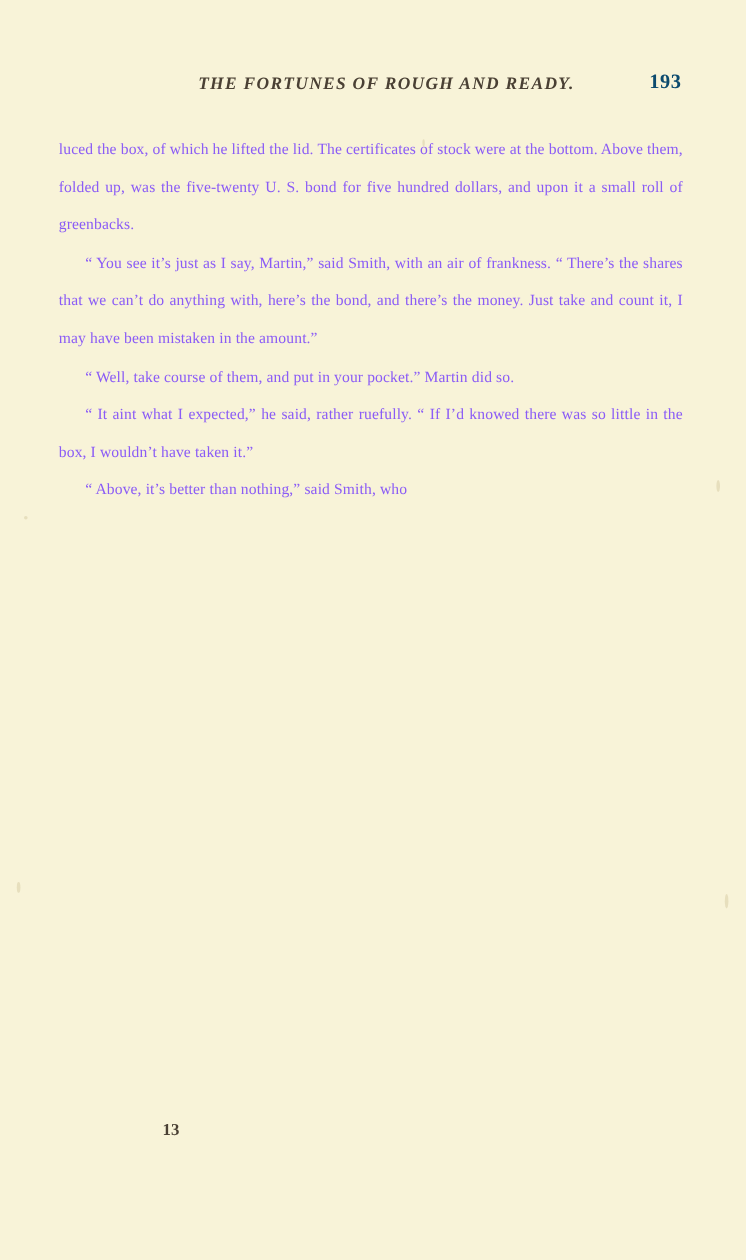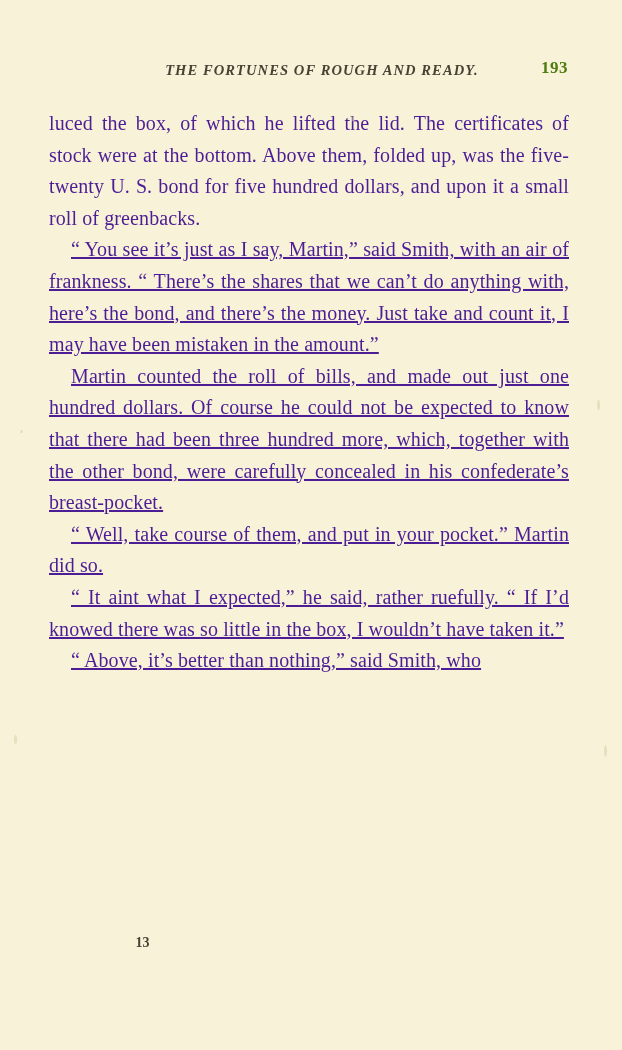--- a/index.html
+++ b/index.html
@@ -36,41 +36,40 @@
     letter-spacing: 1.1px;
     color: #4a4034;
     white-space: nowrap;
   }
   .folio {
     position: absolute;
     right: 54px;
     top: 58px;
     font-size: 17px;
     font-weight: bold;
-    color: #4d7c0f;
+    color: #0c4a6e;
     letter-spacing: 0.5px;
   }
   .body-text {
     position: absolute;
     top: 108px;
     left: 49px;
     width: 520px;
   }
   .para {
     margin: 0;
-    font-size: 20px;
+    font-size: 13px;
     line-height: 31.6px;
     text-align: justify;
     text-align-last: left;
-    color: #4c1d95;
+    color: #8b5cf6;
     letter-spacing: 0.1px;
   }
   .para.indent {
     text-indent: 22px;
-    text-decoration: underline;
   }
   .sig {
     position: absolute;
     top: 935px;
     left: 0;
     width: 521px;
     text-align: center;
     font-size: 14px;
     font-weight: bold;
     color: #4a4034;
@@ -89,21 +88,20 @@
 <div class="page">
 
   <div class="header">
     <div class="running-head">THE FORTUNES OF ROUGH AND READY.</div>
   </div>
   <div class="folio">193</div>
 
   <div class="body-text">
     <p class="para">luced the box, of which he lifted the lid. The certificates of stock were at the bottom. Above them, folded up, was the five-twenty U. S. bond for five hundred dollars, and upon it a small roll of greenbacks.</p>
     <p class="para indent">“ You see it’s just as I say, Martin,” said Smith, with an air of frankness. “ There’s the shares that we can’t do anything with, here’s the bond, and there’s the money. Just take and count it, I may have been mistaken in the amount.”</p>
-    <p class="para indent">Martin counted the roll of bills, and made out just one hundred dollars. Of course he could not be expected to know that there had been three hundred more, which, together with the other bond, were carefully concealed in his confederate’s breast-pocket.</p>
     <p class="para indent">“ Well, take course of them, and put in your pocket.” Martin did so.</p>
     <p class="para indent">“ It aint what I expected,” he said, rather ruefully. “ If I’d knowed there was so little in the box, I wouldn’t have taken it.”</p>
     <p class="para indent">“ Above, it’s better than nothing,” said Smith, who</p>
   </div>
 
   <div class="sig">
     <span>13</span>
   </div>
 
   <div class="speck" style="left:20px;  top:430px; width:3px;  height:3px;"></div>

